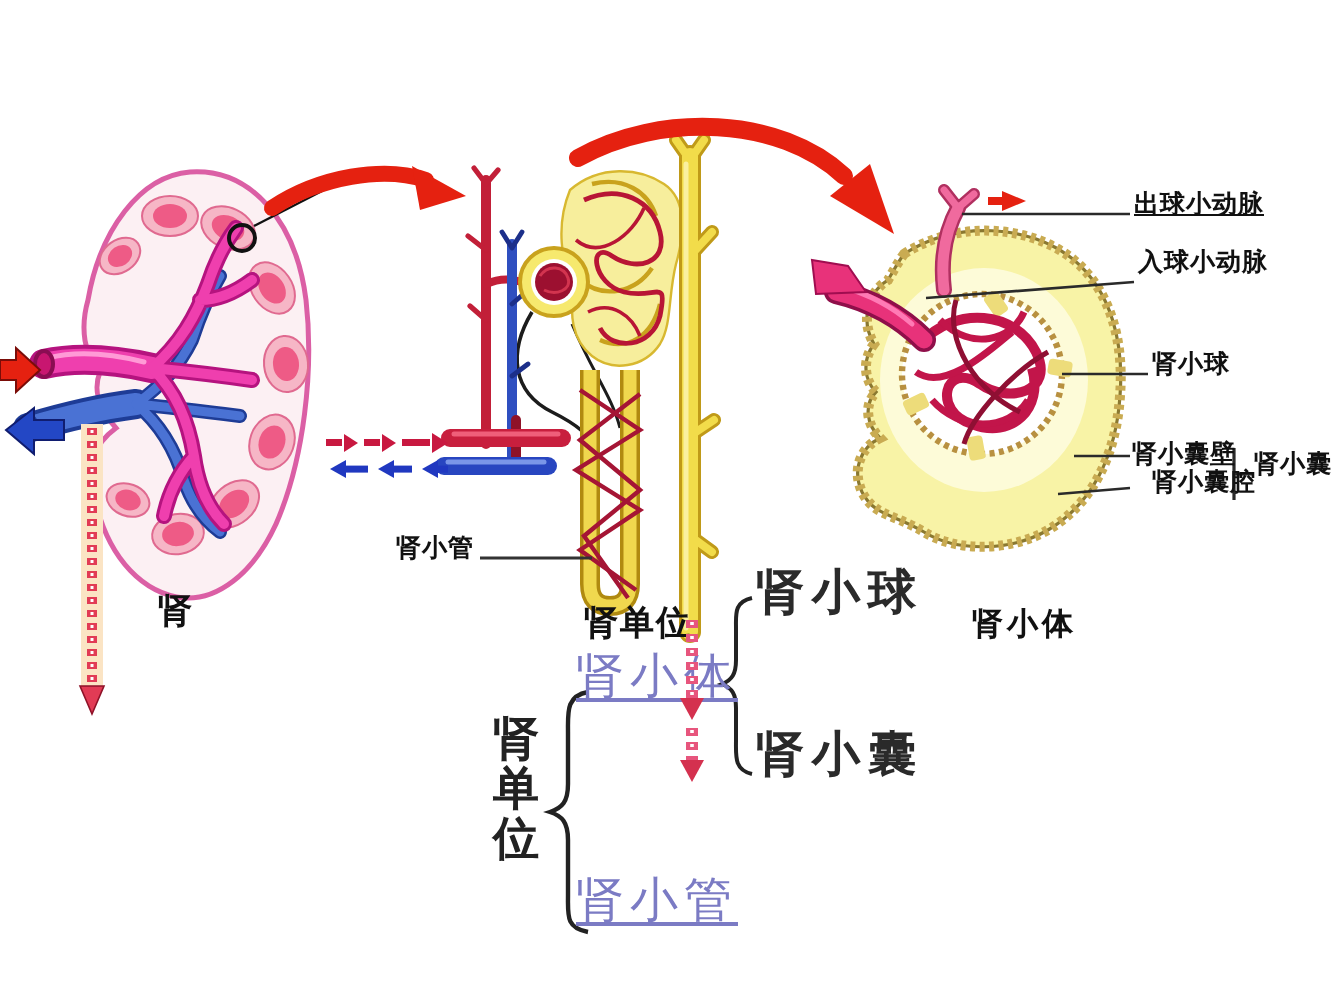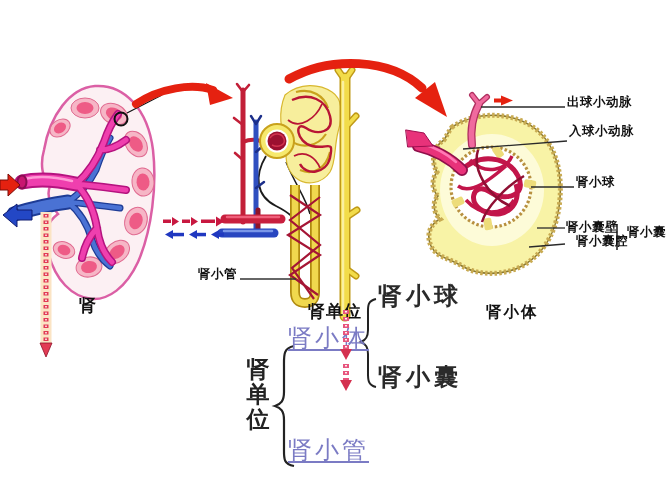--- a/index.html
+++ b/index.html
@@ -265,23 +265,23 @@
     <path d="M294,346 C283,348 284,356 284,366 L284,392 C284,401 281,404 275,406
              C281,408 284,411 284,420 L284,448 C284,458 283,464 294,466" stroke="#222" stroke-width="2.2" fill="none"></path>
     <path d="M376,299 C367,301 368,307 368,314 L368,330 C368,337 366,340 361,342
              C366,344 368,347 368,354 L368,370 C368,378 367,385 376,387" stroke="#222" stroke-width="2" fill="none"></path>
   </svg>
 
   <p class="lbl caption" style="left:79px;top:294px;">肾</p>
 
   <p class="lbl small-lbl" style="left:198px;top:266px;">肾小管</p>
 
-  <p class="lbl caption" style="left:308px;top:300px;">肾单位</p>
-
-  <p class="lbl small-lbl" style="left:567px;top:94px;">出球小动脉</p>
+  <p class="lbl caption" style="left:292px;top:300px;">肾单位</p>
+
+  <p class="lbl small-lbl" style="left:567px;top:94px;text-decoration:underline;">出球小动脉</p>
   <p class="lbl small-lbl" style="left:569px;top:123px;">入球小动脉</p>
   <p class="lbl small-lbl" style="left:576px;top:174px;">肾小球</p>
   <p class="lbl small-lbl" style="left:566px;top:219px;">肾小囊壁</p>
   <p class="lbl small-lbl" style="left:566px;top:233px;margin-left:10px;">肾小囊腔</p>
   <p class="lbl small-lbl" style="left:627px;top:224px;">肾小囊</p>
 
   <p class="lbl cap-corp" style="left:486px;top:302px;">肾小体</p>
 
   <p class="lbl cm-root" style="left:243px;top:357px;width:30px;">肾
 单

